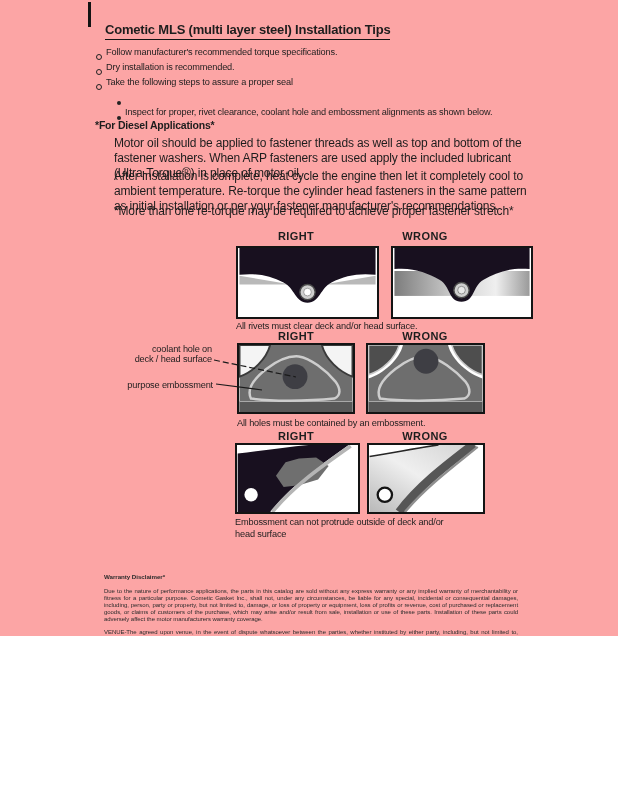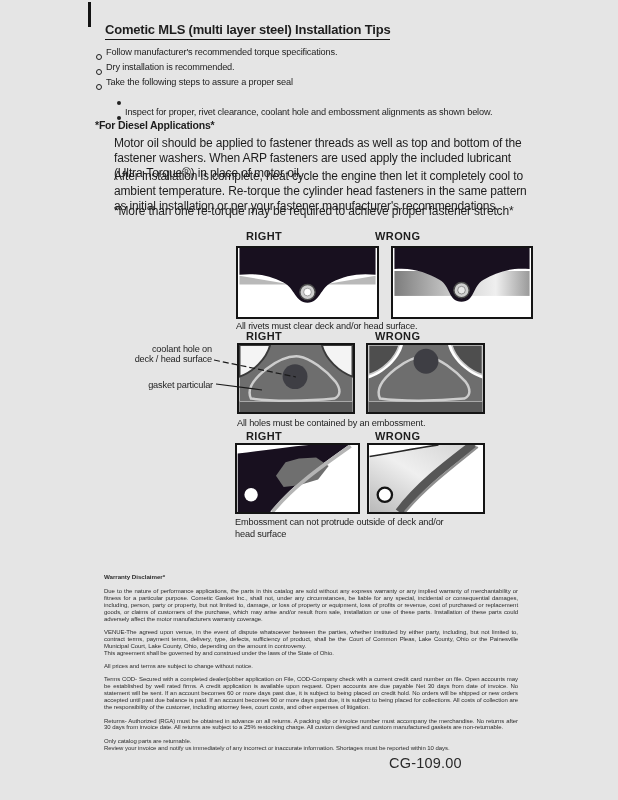--- a/index.html
+++ b/index.html
@@ -1,33 +1,33 @@
 <!DOCTYPE html>
 <html><head>
 <meta charset="utf-8">
 <style>
   html,body{margin:0;padding:0;background:#ffffff;}
   .page{
-    position:relative;width:618px;height:800px;background:#e5e5e5;overflow:hidden;
+    position:relative;width:618px;height:636px;background:#fca5a5;overflow:hidden;
     font-family:"Liberation Sans", sans-serif;color:#1d1d1d;
   }
   .crop-mark{position:absolute;left:88px;top:2px;width:2.5px;height:25px;background:#131313;}
   .title{
     position:absolute;left:105px;top:22px;font-size:13px;font-weight:bold;letter-spacing:-0.2px;
     border-bottom:1.6px solid #131313;padding-bottom:2px;white-space:nowrap;
   }
   .tips{position:absolute;left:96px;top:45px;width:440px;font-size:9.2px;letter-spacing:-0.15px;}
   .tip-row{display:flex;align-items:flex-end;height:15px;line-height:15px;}
   .tip-row.sub{padding-left:21px;}
   .dot{flex:0 0 auto;width:4px;height:4px;border-radius:50%;margin:5px 4px 0 0;}
   .dot.hollow{border:1px solid #222;}
   .dot.solid{background:#222;margin-top:5.5px;}
   .heading{position:absolute;left:95px;font-size:10.5px;font-weight:bold;letter-spacing:-0.2px;}
   .para{position:absolute;left:114px;width:420px;font-size:12px;line-height:15px;letter-spacing:-0.15px;}
-  .rw-label{position:absolute;width:100px;text-align:left;font-size:11px;font-weight:bold;letter-spacing:0.4px;}
+  .rw-label{position:absolute;width:100px;text-align:center;font-size:11px;font-weight:bold;letter-spacing:0.4px;}
   .diag{position:absolute;box-sizing:border-box;border:2px solid #141414;background:#fff;}
   .diag svg{display:block;width:100%;height:100%;}
   .caption{position:absolute;font-size:9.2px;line-height:11.5px;letter-spacing:-0.15px;}
   .side-label{position:absolute;font-size:9.2px;line-height:10px;letter-spacing:-0.15px;text-align:right;}
   .leader{position:absolute;pointer-events:none;}
   .disclaimer{position:absolute;left:104px;top:574px;width:414px;font-size:6px;line-height:6.9px;letter-spacing:-0.05px;color:#2c2c2c;}
   .disclaimer .dhead{font-weight:bold;font-size:6.2px;margin:0 0 7px 0;}
   .disclaimer p{margin:0 0 6.5px 0;text-align:justify;}
   .disclaimer p.tight{margin-bottom:0;}
   .footer-code{position:absolute;left:389px;top:755px;font-size:14.5px;letter-spacing:0.2px;color:#2a2a2a;}
@@ -100,21 +100,21 @@
   </div>
   <div class="caption" style="left:236px;top:321px;">All rivets must clear deck and/or head surface.</div>
 
   <div class="rw-label" style="left:246px;top:330px;">RIGHT</div>
   <div class="rw-label" style="left:375px;top:330px;">WRONG</div>
 
   <div class="side-label" style="left:92px;top:344px;width:120px;">
     <span>coolant hole on</span><br>
     <span>deck / head surface</span>
   </div>
-  <div class="side-label" style="left:92px;top:380px;width:121px;">gasket particular</div>
+  <div class="side-label" style="left:92px;top:380px;width:121px;">purpose embossment</div>
 
   <div class="diag" style="left:237px;top:343px;width:118px;height:71px;">
     <svg viewBox="0 0 118 70">
       <rect width="118" height="70" fill="#6e6e6e"></rect>
       <rect y="59" width="118" height="11" fill="#585858"></rect>
       <line x1="0" y1="59" x2="118" y2="59" stroke="#a8a8a8" stroke-width="1.2"></line>
       <path d="M0,0 H32 C28,15 14,28 0,33 Z" fill="#f4f4f4" stroke="#3a3a3a" stroke-width="2"></path>
       <path d="M118,0 H86 C90,15 104,28 118,33 Z" fill="#f4f4f4" stroke="#3a3a3a" stroke-width="2"></path>
       <path d="M12,56 C7,46 14,36 28,25 C40,16 52,11 62,12 C74,14 90,26 100,38 C106,46 106,53 99,56 C70,59 32,59 12,56 Z" fill="none" stroke="#cdcdcd" stroke-width="2.6"></path>
       <circle cx="58" cy="33" r="13" fill="#3e3e44"></circle>

